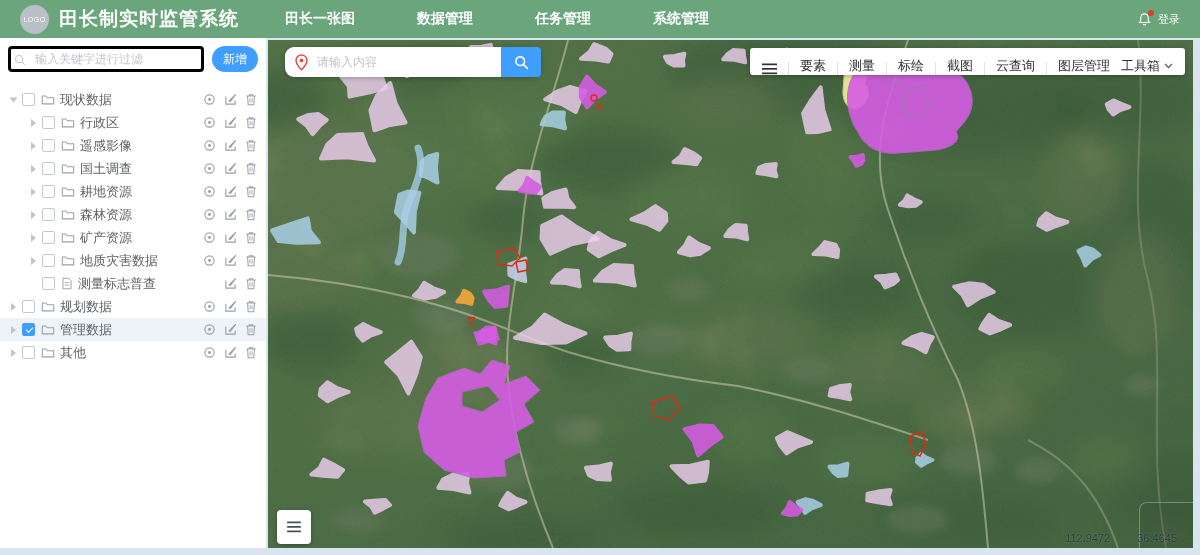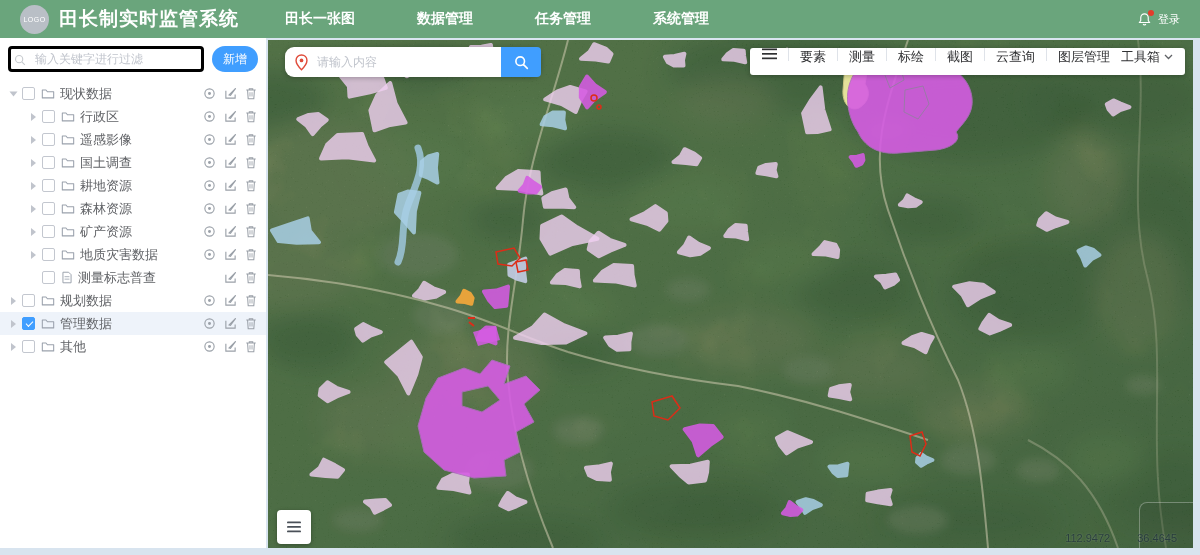--- a/index.html
+++ b/index.html
@@ -17,21 +17,21 @@
   .red-dot{position:absolute;top:-2px;right:-2px;width:6px;height:6px;border-radius:50%;background:#e33c2b}
 
   
   aside{position:absolute;left:0;top:38px;width:266px;height:510px;background:#fff;padding-top:8px;z-index:4}
   .sidebar-head{display:flex;padding:0 8px;gap:8px;align-items:center}
   .filter-wrap{position:relative;flex:1}
   .filter-wrap .mag{position:absolute;left:6px;top:6px;opacity:.55}
   .filter-input{width:100%;height:26px;border:3px solid #000000;border-radius:4px;font-size:12px;padding:0 6px 0 24px;color:#606266;outline:none;font-family:inherit}
   .filter-input::placeholder{color:#c0c4cc}
   .add-btn{width:46px;height:26px;background:#409eff;color:#fff;border:none;border-radius:13px;font-size:12px;cursor:pointer;font-family:inherit}
-  .tree{margin-top:10px}
+  .tree{margin-top:16px}
   .tree-row{display:flex;align-items:center;height:23px;padding-right:9px;font-size:13px;color:#606266;cursor:pointer}
   .tree-row.sel{background:#eef3fa}
   .tree-row.lv0{padding-left:6px}
   .tree-row.lv1{padding-left:26px}
   .caret{width:14px;height:14px;display:flex;align-items:center;justify-content:center;flex:0 0 auto}
   .caret::before{content:"";border-left:5px solid #c0c4cc;border-top:4px solid transparent;border-bottom:4px solid transparent}
   .caret.down::before{transform:rotate(90deg)}
   .caret.none::before{display:none}
   .cb{width:13px;height:13px;border:1px solid #c3c7cf;border-radius:2px;background:#fff;margin:0 6px 0 2px;flex:0 0 auto;position:relative}
   .cb.checked{background:#409eff;border-color:#409eff}
@@ -42,21 +42,21 @@
   .row-actions span{display:flex;cursor:pointer}
 
   
   main{position:absolute;left:268px;top:40px;width:925px;height:508px;overflow:hidden;background:#57764a;z-index:1}
   main svg.terrain{position:absolute;left:0;top:0}
   .map-search{position:absolute;left:17px;top:7px;width:256px;height:30px;background:#fff;border-radius:9px;display:flex;align-items:center;box-shadow:0 1px 5px rgba(0,0,0,.25)}
   .pin-box{width:32px;display:flex;justify-content:center;align-items:center}
   .map-search input{flex:1;border:none;outline:none;font-size:12px;color:#606266;font-family:inherit;min-width:0}
   .map-search input::placeholder{color:#c0c4cc}
   .search-btn{width:40px;height:30px;background:#409eff;border:none;border-radius:0 4px 4px 0;display:flex;align-items:center;justify-content:center;cursor:pointer}
-  .map-toolbar{position:absolute;top:8px;right:8px;height:27px;background:#fff;border-radius:3px;display:flex;align-items:flex-start;padding:0 12px;gap:11px;font-size:13px;color:#303133;box-shadow:0 1px 5px rgba(0,0,0,.25);white-space:nowrap}
+  .map-toolbar{position:absolute;top:8px;right:8px;height:27px;background:#fff;border-radius:3px;display:flex;align-items:flex-end;padding:0 12px;gap:11px;font-size:13px;color:#303133;box-shadow:0 1px 5px rgba(0,0,0,.25);white-space:nowrap}
   .map-toolbar .tb-item{cursor:pointer;font-weight:500}
   .map-toolbar .divider{width:1px;height:13px;background:#dfe3e9}
   .toolbox{display:flex;align-items:center;gap:4px;cursor:pointer;font-weight:500}
   .map-menu-btn{position:absolute;left:9px;bottom:4px;width:34px;height:34px;background:#fff;border:none;border-radius:4px;box-shadow:0 1px 4px rgba(0,0,0,.3);display:flex;align-items:center;justify-content:center;cursor:pointer}
   .coords{position:absolute;right:16px;bottom:4px;font-size:11px;color:rgba(12,28,48,.62);display:flex;gap:27px;text-shadow:0 0 2px rgba(255,255,255,.25)}
   .overview{position:absolute;right:0;bottom:0;width:54px;height:46px;background:rgba(55,75,55,.22);border:1px solid rgba(255,255,255,.3);border-right:none;border-bottom:none;border-top-left-radius:8px;cursor:pointer}
 </style>
 </head>
 <body>
 

